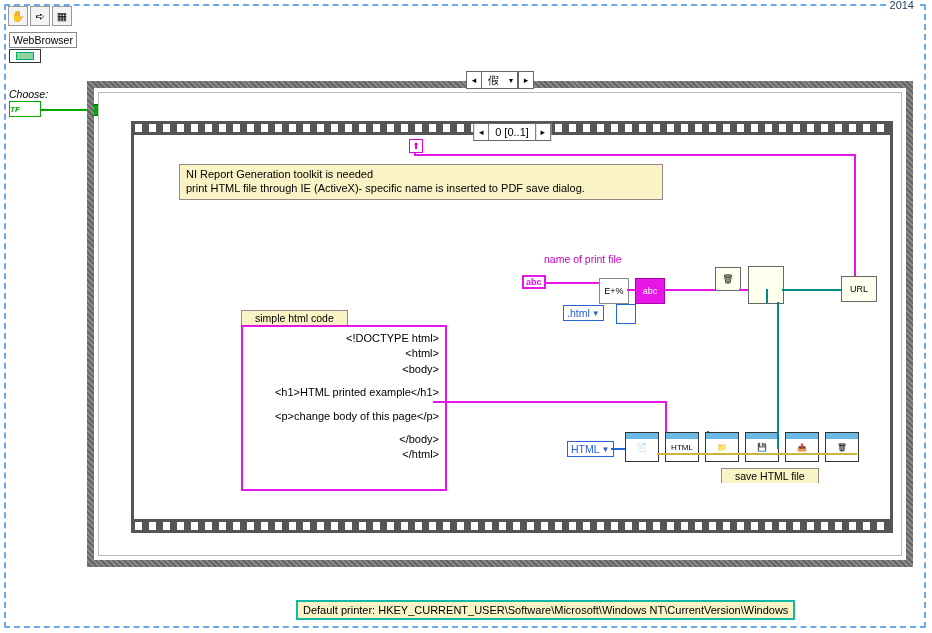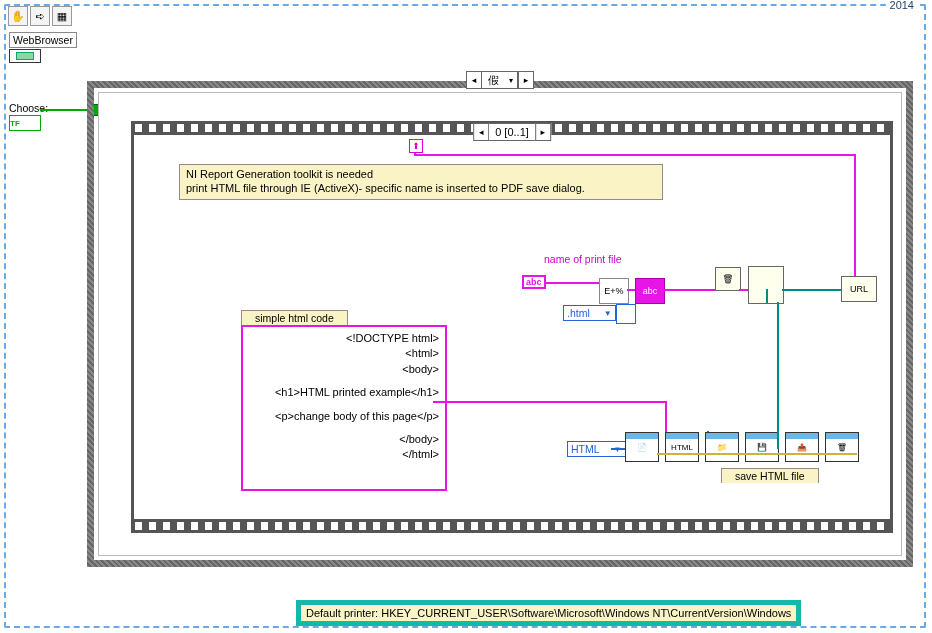--- a/index.html
+++ b/index.html
@@ -10,21 +10,21 @@
   
   .year{right:14px;top:-2px;padding:1px 4px;background:#fff;font-size:11px;color:#246;z-index:5;}
   
   .toolbar{left:8px;top:6px;display:flex;gap:2px;}
   .tool{width:18px;height:18px;border:1px solid #999;background:#f4f4f4;display:flex;align-items:center;justify-content:center;font-size:11px;}
   
   .term-web{left:9px;top:32px;}
   .term-web .lbl{border:1px solid #888;padding:1px 3px;background:#fff;font-size:10.5px;}
   .term-web .cn{margin-top:1px;width:30px;height:12px;border:1px solid #333;background:#fff;display:flex;align-items:center;justify-content:center;}
   .term-web .cn .g{width:16px;height:6px;background:#8fd69a;border:1px solid #0a7;}
-  .term-choose{left:9px;top:102px;}
+  .term-choose{left:9px;top:88px;font-style:italic;}
   .term-choose .lbl{font-size:10.5px;margin-bottom:1px;}
   .term-choose .cn{width:30px;height:14px;border:1px solid #0a0;background:#fff;display:flex;align-items:center;justify-content:flex-start;font-size:8px;color:#0a0;font-weight:bold;}
   
   .case-outer{left:87px;top:81px;width:826px;height:486px;}
   .case-border{position:absolute;inset:0;border:7px solid #555;border-image:repeating-linear-gradient(45deg,#888 0 2px,#666 2px 4px) 7;box-sizing:border-box;}
   .case-border::after{content:"";position:absolute;inset:4px;border:1px solid #bbb;}
   .selector{position:absolute;top:-10px;left:50%;transform:translateX(-50%);z-index:4;display:flex;align-items:center;}
   .selector .arrow{width:14px;height:16px;border:1px solid #666;background:#fff;display:flex;align-items:center;justify-content:center;font-size:9px;}
   .selector .mid{border-top:1px solid #666;border-bottom:1px solid #666;height:16px;padding:0 6px;display:flex;align-items:center;background:#fff;}
   .selector .dd{width:12px;height:16px;border:1px solid #666;border-left:none;background:#fff;display:flex;align-items:center;justify-content:center;font-size:8px;}
@@ -45,31 +45,31 @@
   
   .html-box-lbl{position:absolute;left:110px;top:189px;}
   .html-box{position:absolute;left:110px;top:204px;width:190px;height:154px;border:2px solid #e815e8;padding:4px 6px;font-size:11px;text-align:right;line-height:1.4;}
   .html-box div{white-space:nowrap;}
   
   .sm-lbl{font-size:10.5px;}
   
   .wire{position:absolute;background:#e815e8;z-index:1;}
   .wire-t{position:absolute;background:#008b8b;z-index:1;}
   
-  .const{border:1px solid #2a60d8;background:#fff;color:#2a60d8;font-size:10.5px;padding:1px 3px;display:flex;align-items:center;gap:14px;}
+  .const{border:1px solid #2a60d8;background:#fff;color:#2a60d8;font-size:10.5px;padding:1px 3px;display:flex;align-items:center;gap:2px;}
   .const .tri{font-size:8px;}
   
   .fn{border:1px solid #666;background:#ffe;width:28px;height:24px;display:flex;align-items:center;justify-content:center;font-size:9px;position:absolute;}
   .fn-row{position:absolute;display:flex;gap:6px;}
   .fn2{border:1px solid #333;width:32px;height:28px;background:#fff;display:flex;flex-direction:column;align-items:center;justify-content:center;font-size:8px;position:relative;}
   .fn2 .bar{position:absolute;top:0;left:0;right:0;height:6px;background:#6bb8e6;}
   
   .abc{border:2px solid #e815e8;padding:0 2px;font-size:9px;color:#e815e8;font-weight:bold;background:#fff;}
   
-  .foot{left:296px;top:600px;border:5px solid #14b8a6;background:#faf3c6;padding:2px 5px;font-size:11px;white-space:nowrap;}
+  .foot{left:296px;top:600px;border:2px solid #14b8a6;background:#faf3c6;padding:2px 5px;font-size:11px;white-space:nowrap;}
   
   .tunnel{width:10px;height:10px;background:#0a0;border:1px solid #060;}
   
   .shift{position:absolute;left:278px;top:18px;width:12px;height:12px;border:1px solid #d0d;display:flex;align-items:center;justify-content:center;font-size:9px;color:#d0d;background:#fff;z-index:3;}
 </style>
 </head>
 <body>
 
 <div class="canvas">
   <div class="abs outer"></div>

